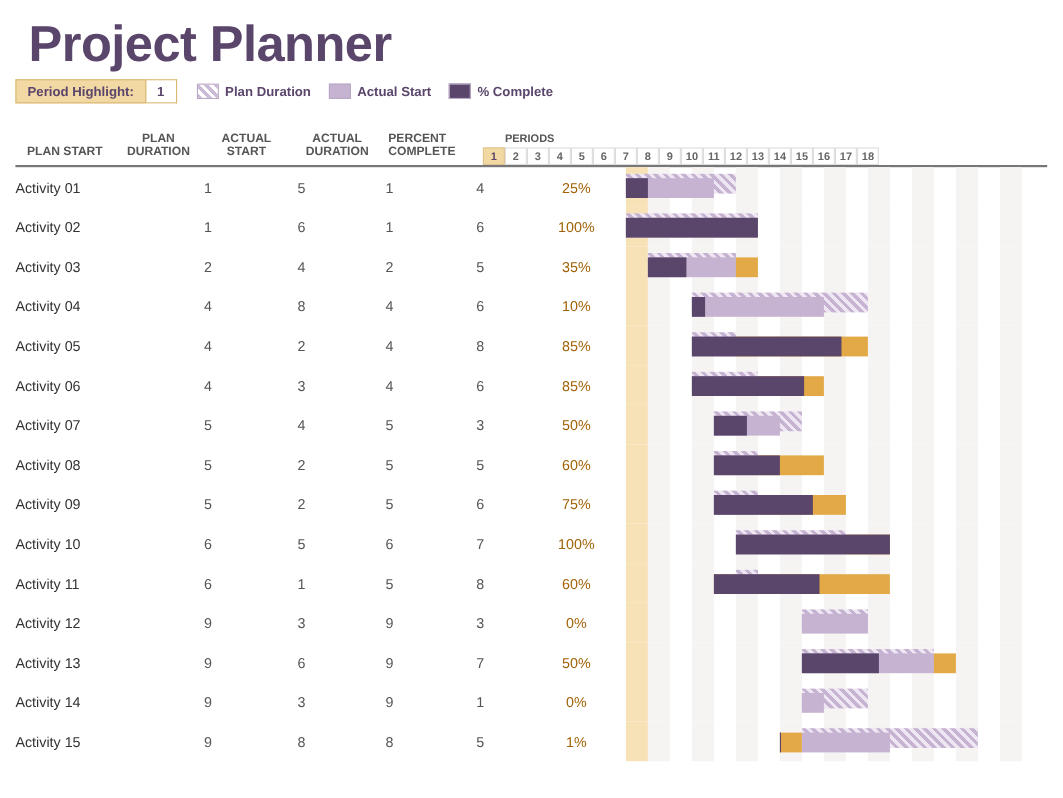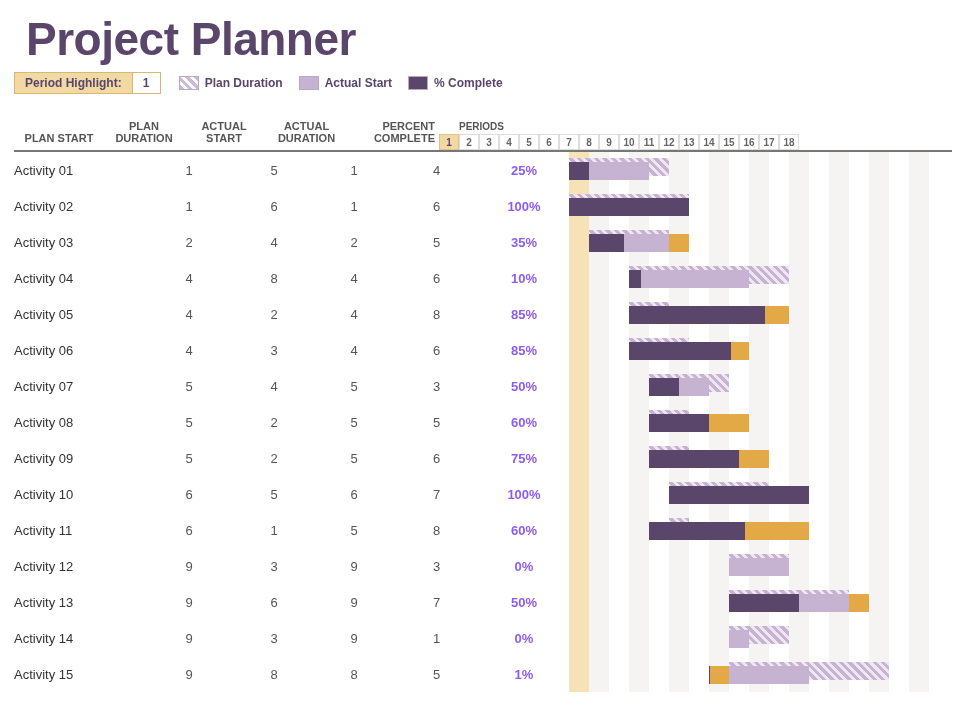--- a/index.html
+++ b/index.html
@@ -18,35 +18,35 @@
   .sw-comp { background:#5a456b; }
 
   .grid { margin-top:20px; }
   .hdr-row { display:flex; align-items:flex-end; border-bottom:2px solid #777; }
   .col { font-size:11px; font-weight:700; color:#555; text-align:left; padding:6px 4px; }
   .c-activity { width:130px; }
   .c-ps       { width:90px; text-align:center; }
   .c-pd       { width:80px; text-align:center; }
   .c-as       { width:80px; text-align:center; }
   .c-ad       { width:85px; text-align:center; }
-  .c-pc       { width:90px; text-align:right; }
+  .c-pc       { width:90px; text-align:left; }
   .c-gantt    { flex:1; padding:0; }
 
   .periods-wrap { }
   .periods-title { font-size:10px; font-weight:700; color:#555; margin:0 0 2px 20px; }
   .period-cells { display:flex; }
   .pcell { width:20px; height:16px; border:1px solid #ddd; font-size:10px; color:#666; text-align:center; line-height:15px; }
   .pcell.highlight { background:#f2d8a3; color:#5a456b; font-weight:700; border-color:#e0c48e; }
 
   .body-rows { }
   .row { display:flex; align-items:center; height:36px; }
   .row .cell { font-size:12px; color:#444; }
   .row .c-activity { font-weight:400; color:#333; font-size:13px; }
   .row .c-ps,.row .c-pd,.row .c-as,.row .c-ad { text-align:center; font-size:13px; color:#555; }
-  .row .c-pc { text-align:center; font-weight:700; color:#8b5cf6; font-size:13px; }
+  .row .c-pc { text-align:center; font-weight:400; color:#a16207; font-size:13px; }
   .row .c-gantt { flex:1; align-self:stretch; }
 
   .gantt-lane { position:relative; height:100%; }
   .gantt-bg { position:absolute; inset:0; display:flex; }
   .gantt-bg .bg { width:20px; height:100%; }
   .gantt-bg .bg.alt { background:#f6f4f3; }
   .gantt-bg .bg.hl  { background:#f7e2b7; }
 
   .bar { position:absolute; }
   .bar.plan   { top:6px;  height:18px; background:repeating-linear-gradient(45deg,#c6b3d1,#c6b3d1 3px,#eee6f2 3px,#eee6f2 6px); }

